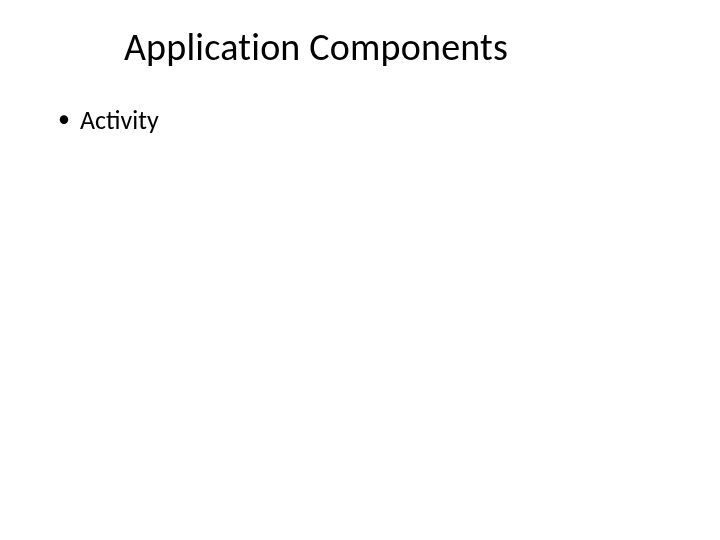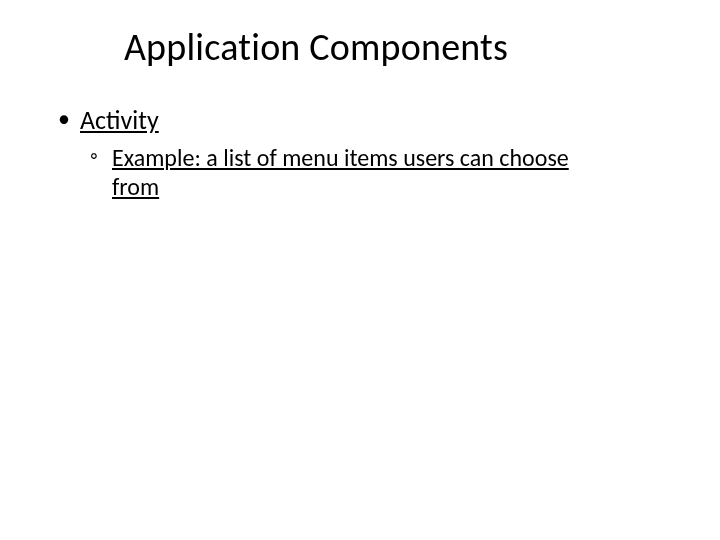--- a/index.html
+++ b/index.html
@@ -1,26 +1,25 @@
 <!DOCTYPE html>
 <html><head>
   <meta charset="utf-8">
   <style>
     * { margin: 0; padding: 0; box-sizing: border-box; }
     html, body { width: 720px; height: 540px; background: #fff; font-family: Calibri, "Segoe UI", sans-serif; color: #000; }
     .slide { width: 632px; height: 540px; position: relative; }
     .title { font-size: 38px; font-weight: 400; text-align: center; padding-top: 24px; letter-spacing: 0.2px; }
-    .content { padding: 34px 54px 0 54px; text-decoration: underline; }
+    .content { padding: 34px 54px 0 54px; }
     .l1 { font-size: 26px; line-height: 1.25; padding-left: 26px; position: relative; margin-bottom: 6px; }
     .l1::before { content: "•"; position: absolute; left: 4px; top: 0; font-size: 24px; }
     .l2 { font-size: 24px; line-height: 1.22; padding-left: 58px; position: relative; margin-bottom: 2px; }
     .l2::before { content: "◦"; position: absolute; left: 36px; top: 0; font-size: 22px; }
   </style>
 </head>
 <body>
 
 <div class="slide">
   <div class="title">Application Components</div>
   <div class="content">
     <div class="l1">Activity</div>
-    <div class="l2">Example: a list of menu items users can choose from</div>
   </div>
 </div>
 
 </body></html>

